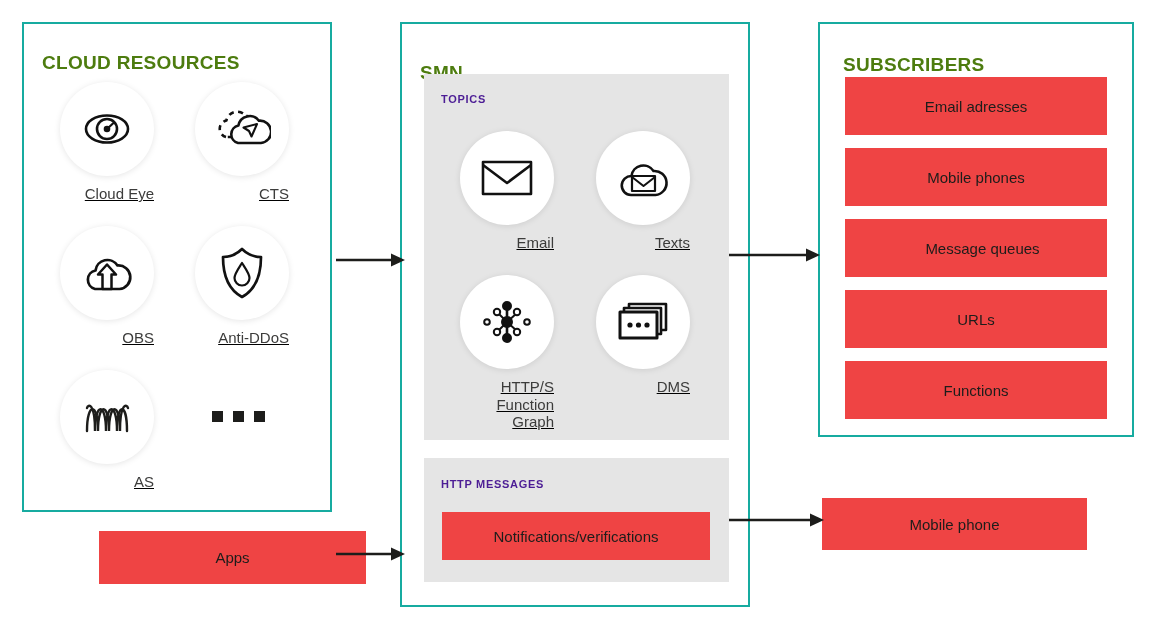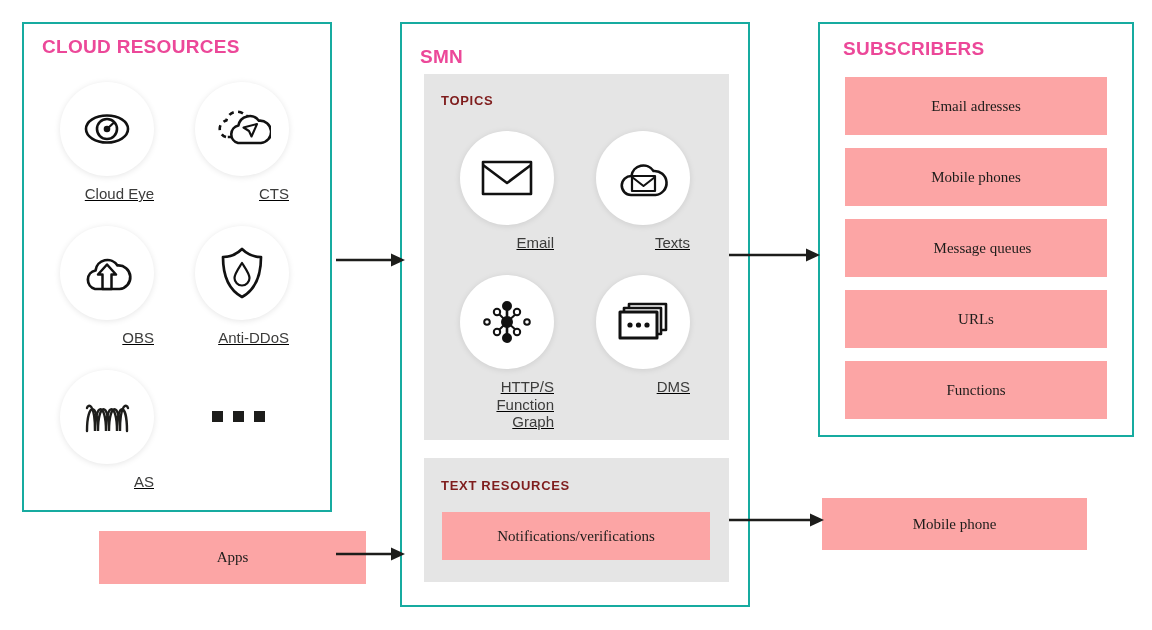--- a/index.html
+++ b/index.html
@@ -22,47 +22,48 @@
 
   
   .panel {
     position: absolute;
     border: 2px solid #17aba0;
     background: #ffffff;
     box-sizing: border-box;
   }
   .panel-title {
     position: absolute;
-    color: #ec4899;
+    color: #4d7c0f;
     font-weight: bold;
     font-size: 19px;
     letter-spacing: 0.3px;
+    margin-top: 16px;
   }
 
   #panel-cloud  { left: 22px;  top: 22px;  width: 310px; height: 490px; }
   #panel-smn    { left: 400px; top: 22px;  width: 350px; height: 585px; }
   #panel-subs   { left: 818px; top: 22px;  width: 316px; height: 415px; }
 
   #title-cloud  { left: 42px;  top: 36px; }
   #title-smn    { left: 420px; top: 46px; }
   #title-subs   { left: 843px; top: 38px; }
 
   
   .gray-box {
     position: absolute;
     background: #e5e5e5;
   }
   #box-topics { left: 424px; top: 74px;  width: 305px; height: 366px; }
   #box-texts  { left: 424px; top: 458px; width: 305px; height: 124px; }
 
   .sub-title {
     position: absolute;
-    color: #7f1d1d;
+    color: #4c1d95;
     font-weight: bold;
-    font-size: 13px;
+    font-size: 11px;
     letter-spacing: 0.7px;
   }
   #sub-title-topics { left: 441px; top: 93px; }
   #sub-title-texts  { left: 441px; top: 478px; }
 
   
   .icon-item {
     position: absolute;
     width: 94px;
     text-align: right;
@@ -112,28 +113,27 @@
   #ellipsis span {
     display: block;
     width: 11px;
     height: 11px;
     background: #1d1d1b;
   }
 
   
   .teal-box {
     position: absolute;
-    background: #fca5a5;
+    background: #ef4444;
     color: #1d1d1b;
     display: flex;
     align-items: center;
     justify-content: center;
     font-size: 15px;
     box-sizing: border-box;
-    font-family: Liberation Serif, serif;
   }
   .sub-box  { left: 845px; width: 262px; height: 58px; }
   #sb-0 { top: 77px; }
   #sb-1 { top: 148px; }
   #sb-2 { top: 219px; padding-left: 13px; }
   #sb-3 { top: 290px; }
   #sb-4 { top: 361px; }
 
   #box-apps   { left: 63px;  top: 531px; width: 267px; height: 53px; margin-left: 36px; }
   #box-notif  { left: 442px; top: 512px; width: 268px; height: 48px; }
@@ -271,21 +271,21 @@
         <rect x="5" y="13" width="37" height="26" fill="#fff" stroke-width="3"></rect>
         <circle cx="15" cy="26" r="2.6" fill="#111" stroke="none"></circle>
         <circle cx="23.5" cy="26" r="2.6" fill="#111" stroke="none"></circle>
         <circle cx="32" cy="26" r="2.6" fill="#111" stroke="none"></circle>
       </svg>
     </div>
     <div class="icon-label">DMS</div>
   </div>
 
   <div class="gray-box" id="box-texts"></div>
-  <div class="sub-title" id="sub-title-texts">TEXT RESOURCES</div>
+  <div class="sub-title" id="sub-title-texts">HTTP MESSAGES</div>
   <div class="teal-box" id="box-notif">Notifications/verifications</div>
 
   <div class="panel" id="panel-subs"></div>
   <div class="panel-title" id="title-subs">SUBSCRIBERS</div>
 
   <div class="teal-box sub-box" id="sb-0">Email adresses</div>
   <div class="teal-box sub-box" id="sb-1">Mobile phones</div>
   <div class="teal-box sub-box" id="sb-2">Message queues</div>
   <div class="teal-box sub-box" id="sb-3">URLs</div>
   <div class="teal-box sub-box" id="sb-4">Functions</div>

